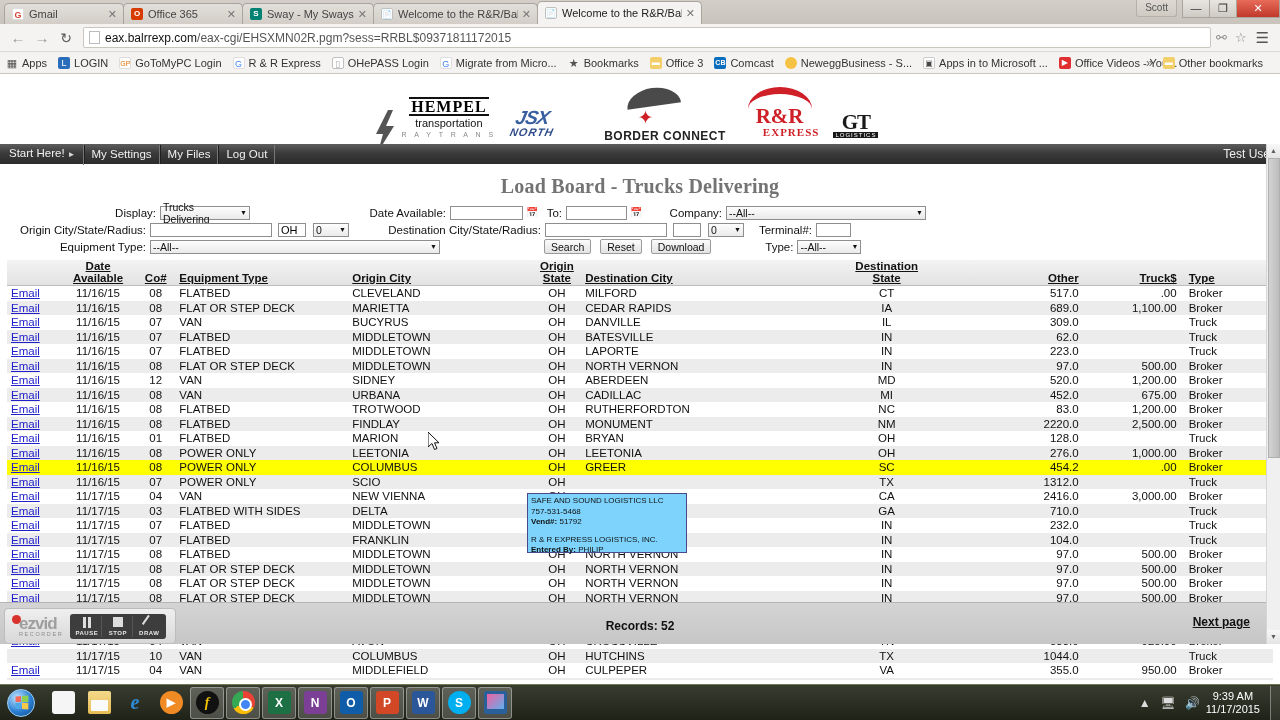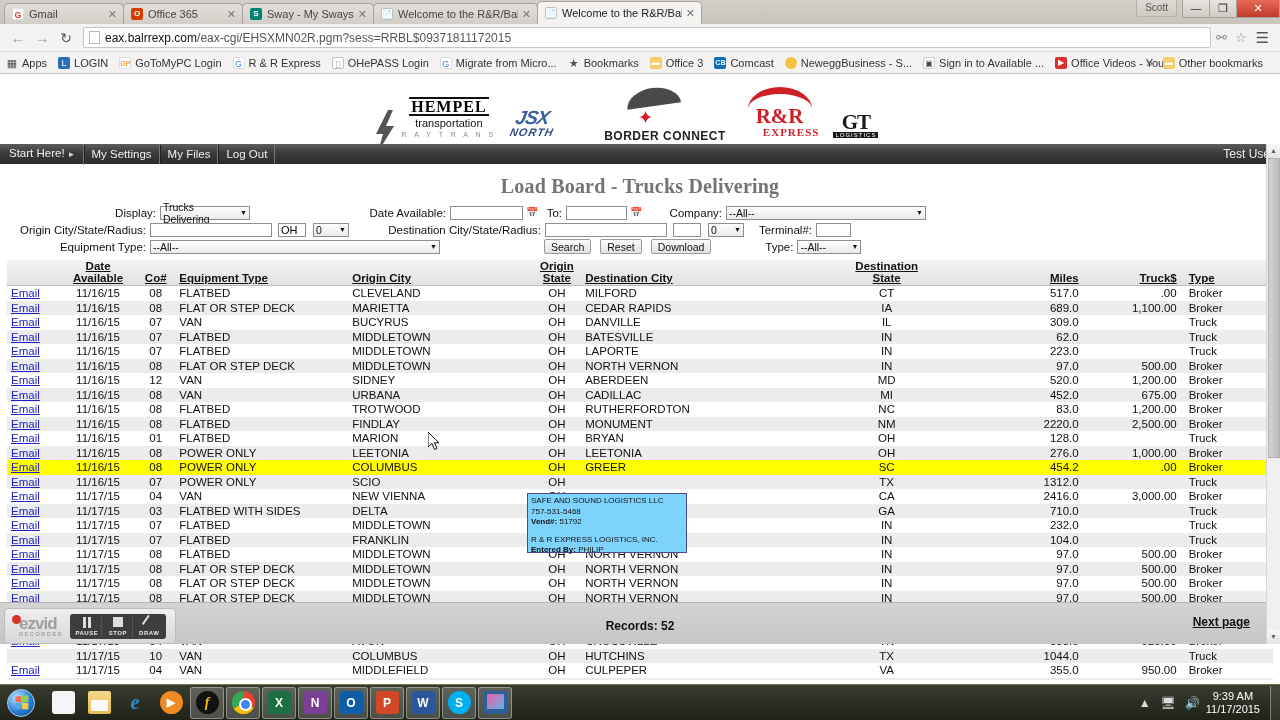--- a/index.html
+++ b/index.html
@@ -442,21 +442,21 @@
     <div class="bm">
         <span class="bm-ic ic-cb">CB</span>
         <span>Comcast</span>
       </div>
     <div class="bm">
         <span class="bm-ic ic-ne">&nbsp;</span>
         <span>NeweggBusiness - S...</span>
       </div>
     <div class="bm">
         <span class="bm-ic ic-ms">▣</span>
-        <span>Sign in to Available ...</span>
+        <span>Apps in to Microsoft ...</span>
       </div>
     <div class="bm">
         <span class="bm-ic ic-yt">▶</span>
         <span>Office Videos - You...</span>
       </div>
     <div class="bm-right">
       <span class="bm-chev">»</span>
       <span class="bm">
           <span class="bm-ic ic-folder">▬</span>
           <span>Other bookmarks</span>
@@ -570,21 +570,21 @@
         <thead>
           <tr>
             <th class="c-email"></th>
             <th class="c-date"><span class="u">Date</span><br><span class="u">Available</span></th>
             <th class="c-co"><span class="u">Co#</span></th>
             <th class="c-eq" style="text-align:left"><span class="u">Equipment Type</span></th>
             <th class="c-ocity" style="text-align:left"><span class="u">Origin City</span></th>
             <th class="c-ost"><span class="u">Origin</span><br><span class="u">State</span></th>
             <th class="c-dcity" style="text-align:left"><span class="u">Destination City</span></th>
             <th class="c-dst"><span class="u">Destination</span><br><span class="u">State</span></th>
-            <th class="c-miles" style="text-align:right"><span class="u">Miles</span></th>
+            <th class="c-miles" style="text-align:right"><span class="u">Other</span></th>
             <th class="c-truck" style="text-align:right"><span class="u">Truck$</span></th>
             <th class="c-type" style="text-align:left"><span class="u">Type</span></th>
           </tr>
         </thead>
         <tbody id="lb-body">
             <tr>
               <td class="c-email"><a href="#">Email</a></td>
               <td class="c-date">11/16/15</td>
               <td class="c-co">08</td>
               <td class="c-eq">FLATBED</td>

